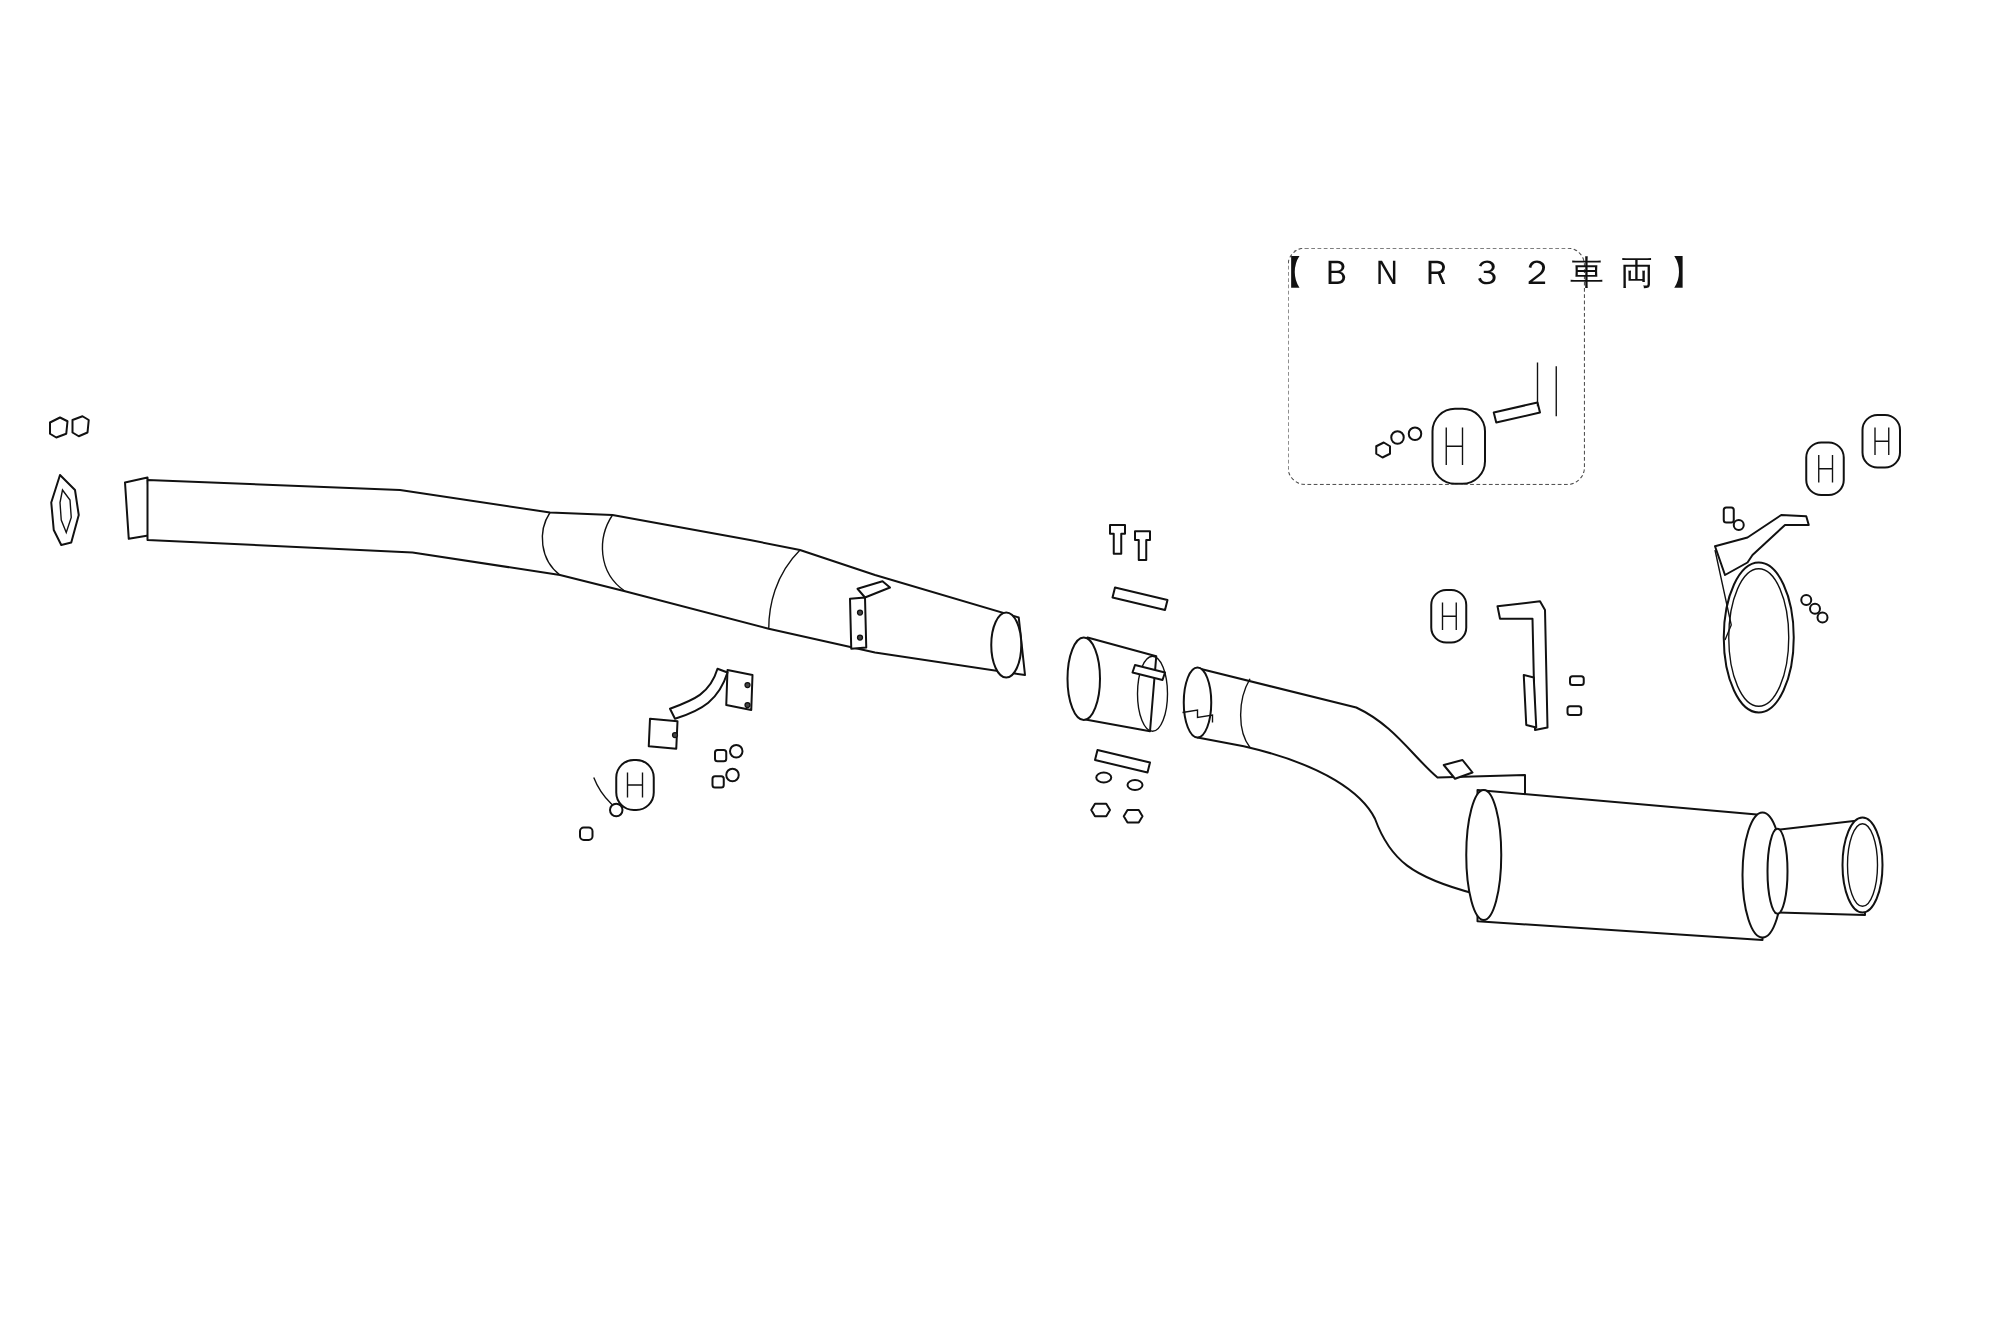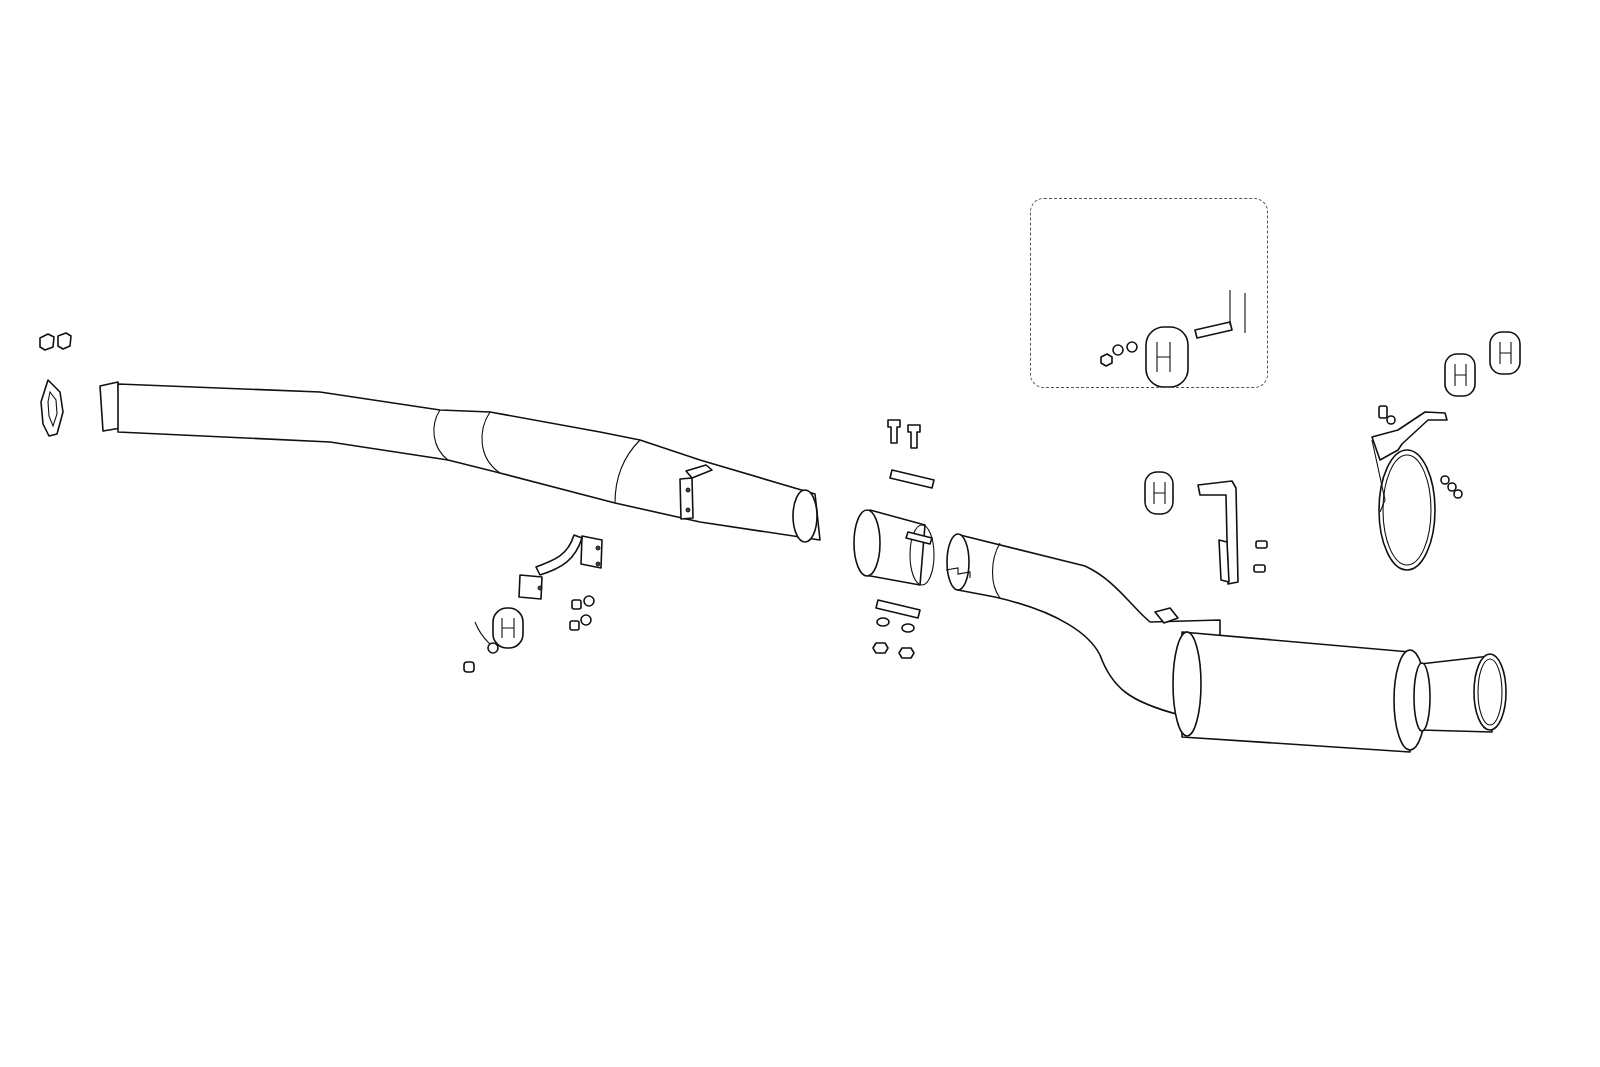--- a/index.html
+++ b/index.html
@@ -141,13 +141,14 @@
       <circle class="ln" cx="1118" cy="350" r="5"></circle>
       <circle class="ln" cx="1132" cy="347" r="5"></circle>
       <rect class="ln" x="1146" y="327" width="42" height="60" rx="18"></rect>
       <path class="thin" d="M1157 342 v30 M1170 342 v30 M1157 357 h13"></path>
       <path class="ln" d="M1195 330 L1230 322 L1232 330 L1197 338 z"></path>
       <path class="thin" d="M1230 290 v35 M1245 293 v40"></path>
     </g>
   </svg>
 
   <div class="inset-box"></div>
+  <div class="inset-label">【ＢＮＲ３２車両】</div>
 </div>
 
 </body></html>

